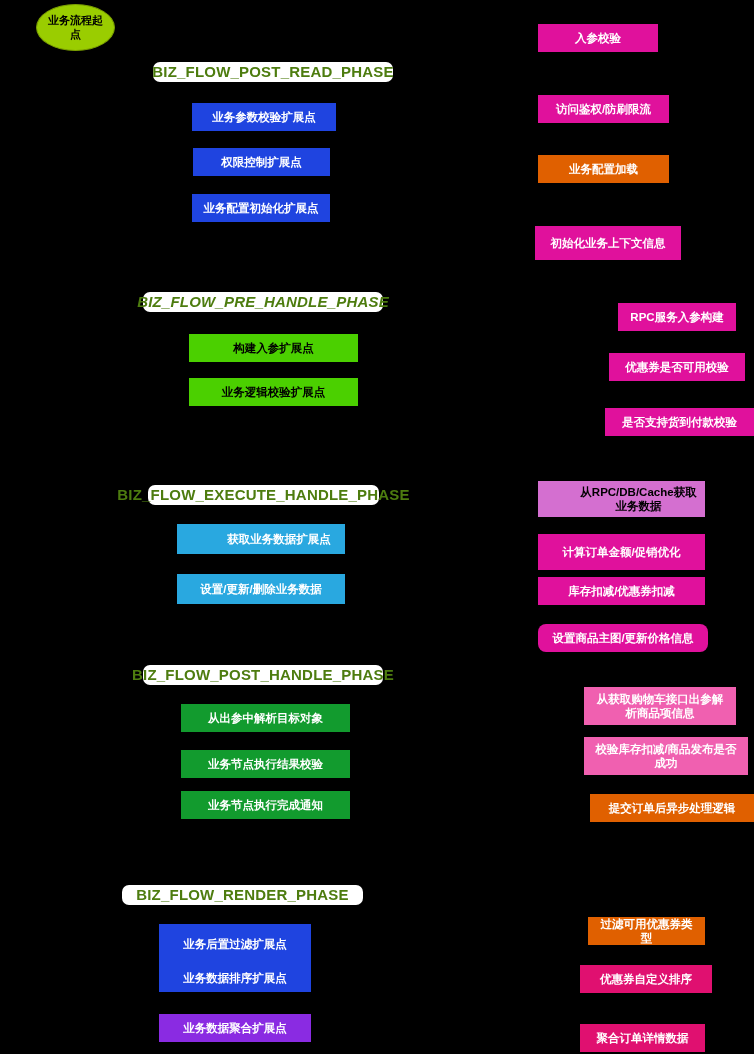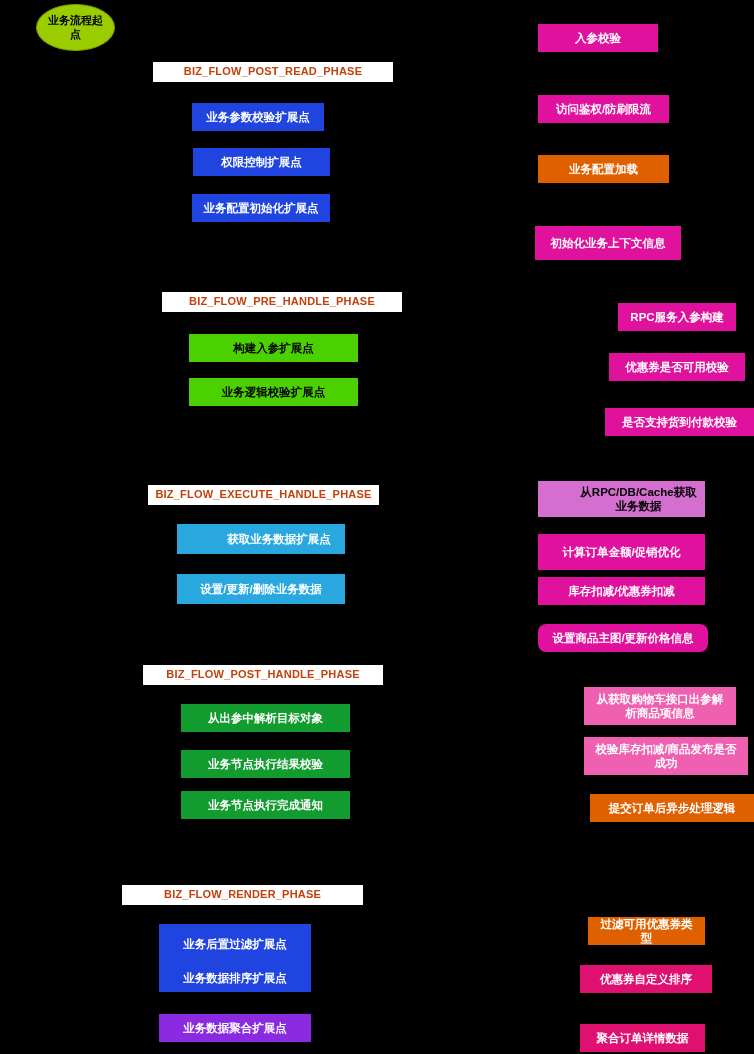--- a/index.html
+++ b/index.html
@@ -32,24 +32,25 @@
     padding: 4px 8px;
   }
   .start-node {
     border-radius: 50%;
     font-size: 11px;
     color: #000000;
     border: 1px solid #7a9e00;
   }
   .phase-label {
     background: #ffffff;
-    color: #c2410c;
-    font-size: 11px;
+    color: #4d7c0f;
+    font-size: 15px;
     letter-spacing: 0.2px;
     font-weight: bold;
+    border-radius: 7px;
   }
   .ext-point {
     font-size: 11.5px;
     color: #ffffff;
   }
   .ext-green {
     color: #000000;
   }
   .impl {
     font-size: 11.5px;
@@ -66,21 +67,21 @@
 <div class="canvas">
 
   <div class="node start-node" style="left:36px; top:4px; width:79px; height:47px; background:#9acd00;">
     <span>业务流程起点</span>
   </div>
 
   <div class="node phase-label" style="left:153px; top:62px; width:240px; height:20px;">
     <span>BIZ_FLOW_POST_READ_PHASE</span>
   </div>
 
-  <div class="node ext-point" style="left:192px; top:103px; width:132px; height:28px; background:#1f44e0;">
+  <div class="node ext-point" style="left:192px; top:103px; width:144px; height:28px; background:#1f44e0;">
     <span>业务参数校验扩展点</span>
   </div>
   <div class="node ext-point" style="left:193px; top:148px; width:137px; height:28px; background:#1f44e0;">
     <span>权限控制扩展点</span>
   </div>
   <div class="node ext-point" style="left:192px; top:194px; width:138px; height:28px; background:#1f44e0;">
     <span>业务配置初始化扩展点</span>
   </div>
 
   <div class="node impl" style="left:538px; top:24px; width:120px; height:28px; background:#e0119c;">
@@ -89,21 +90,21 @@
   <div class="node impl" style="left:538px; top:95px; width:131px; height:28px; background:#e0119c;">
     <span>访问鉴权/防刷限流</span>
   </div>
   <div class="node impl" style="left:538px; top:155px; width:131px; height:28px; background:#e06000;">
     <span>业务配置加载</span>
   </div>
   <div class="node impl" style="left:535px; top:226px; width:146px; height:34px; background:#e0119c;">
     <span>初始化业务上下文信息</span>
   </div>
 
-  <div class="node phase-label" style="left:162px; top:292px; width:240px; height:20px;">
+  <div class="node phase-label" style="left:143px; top:292px; width:240px; height:20px;font-style:italic;">
     <span>BIZ_FLOW_PRE_HANDLE_PHASE</span>
   </div>
 
   <div class="node ext-point ext-green" style="left:189px; top:334px; width:169px; height:28px; background:#4bd000;">
     <span>构建入参扩展点</span>
   </div>
   <div class="node ext-point ext-green" style="left:189px; top:378px; width:169px; height:28px; background:#4bd000;">
     <span>业务逻辑校验扩展点</span>
   </div>
 

